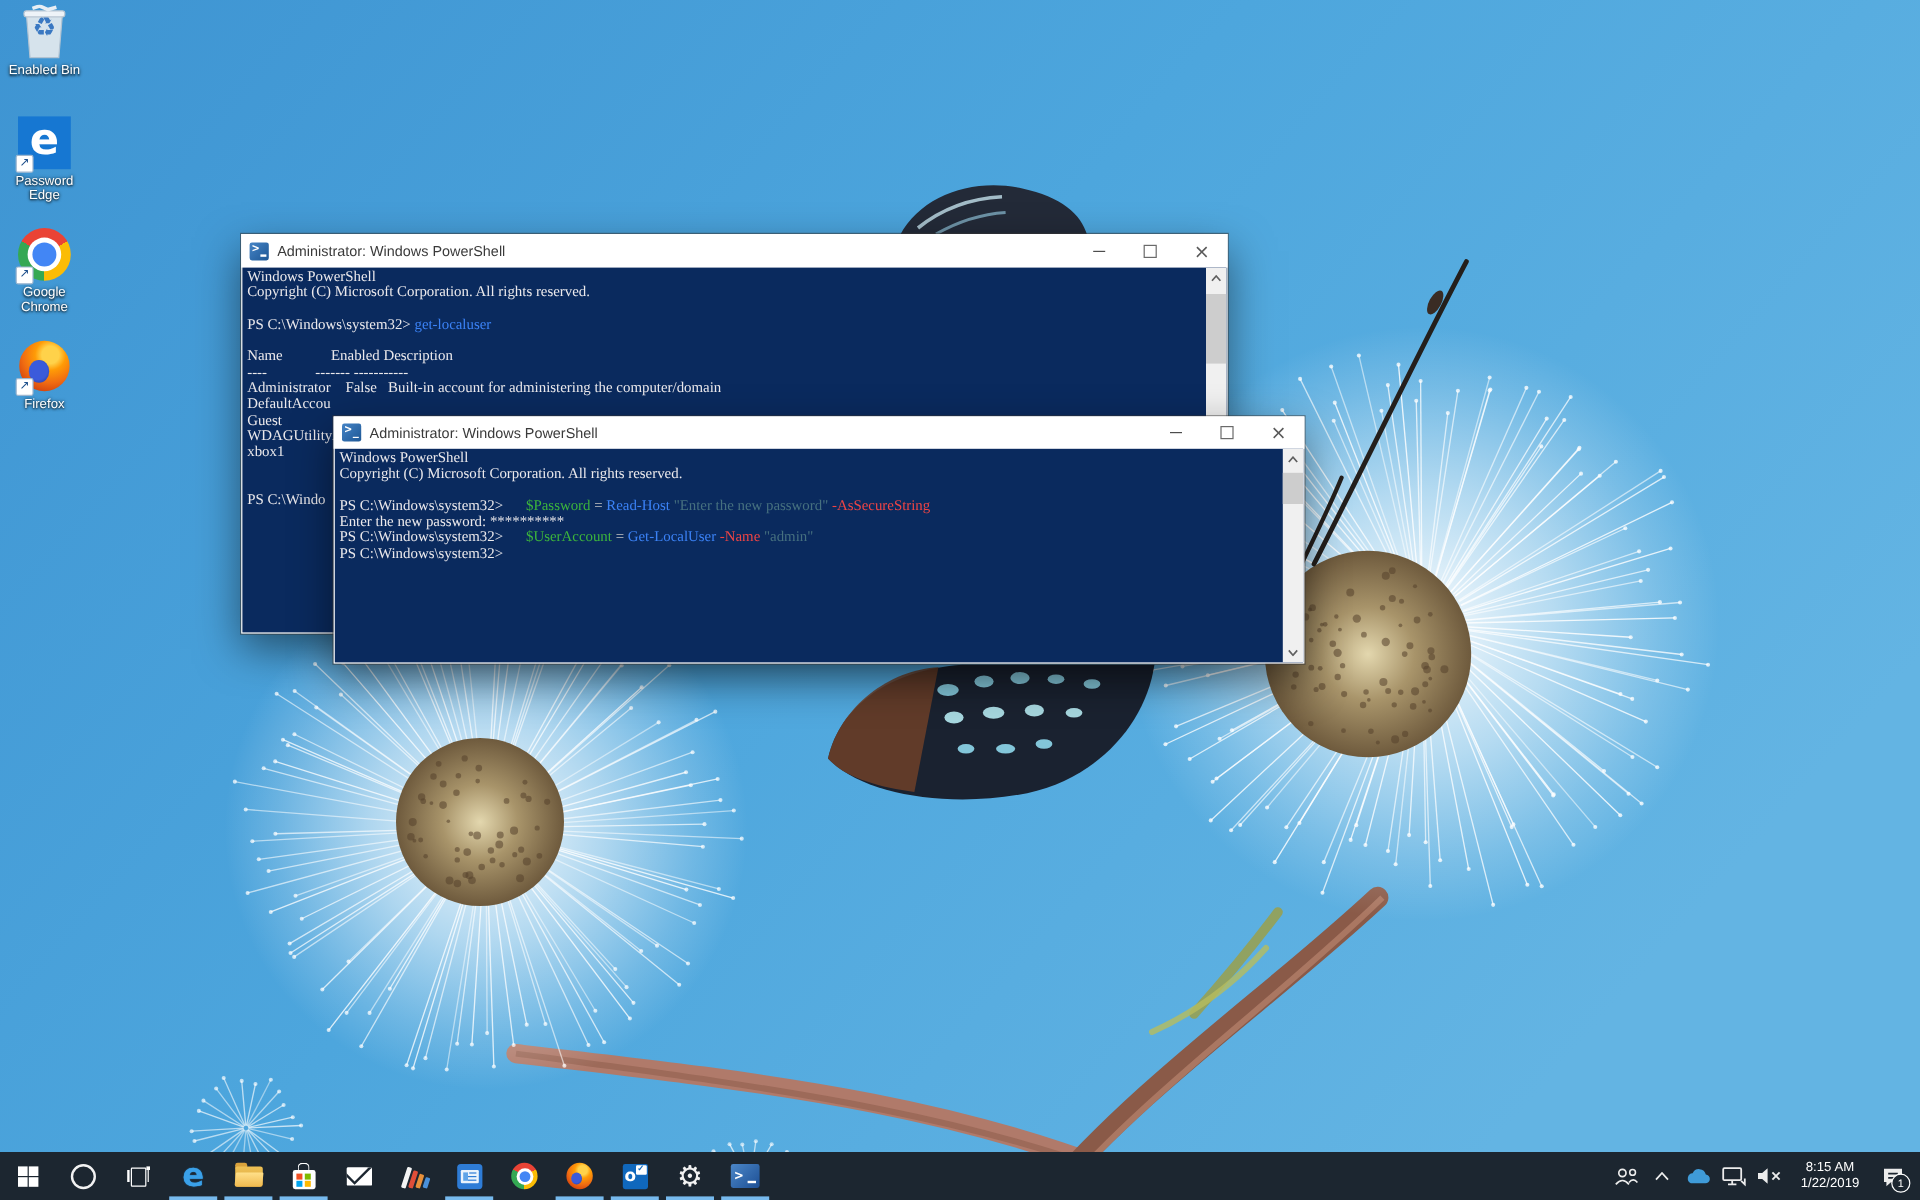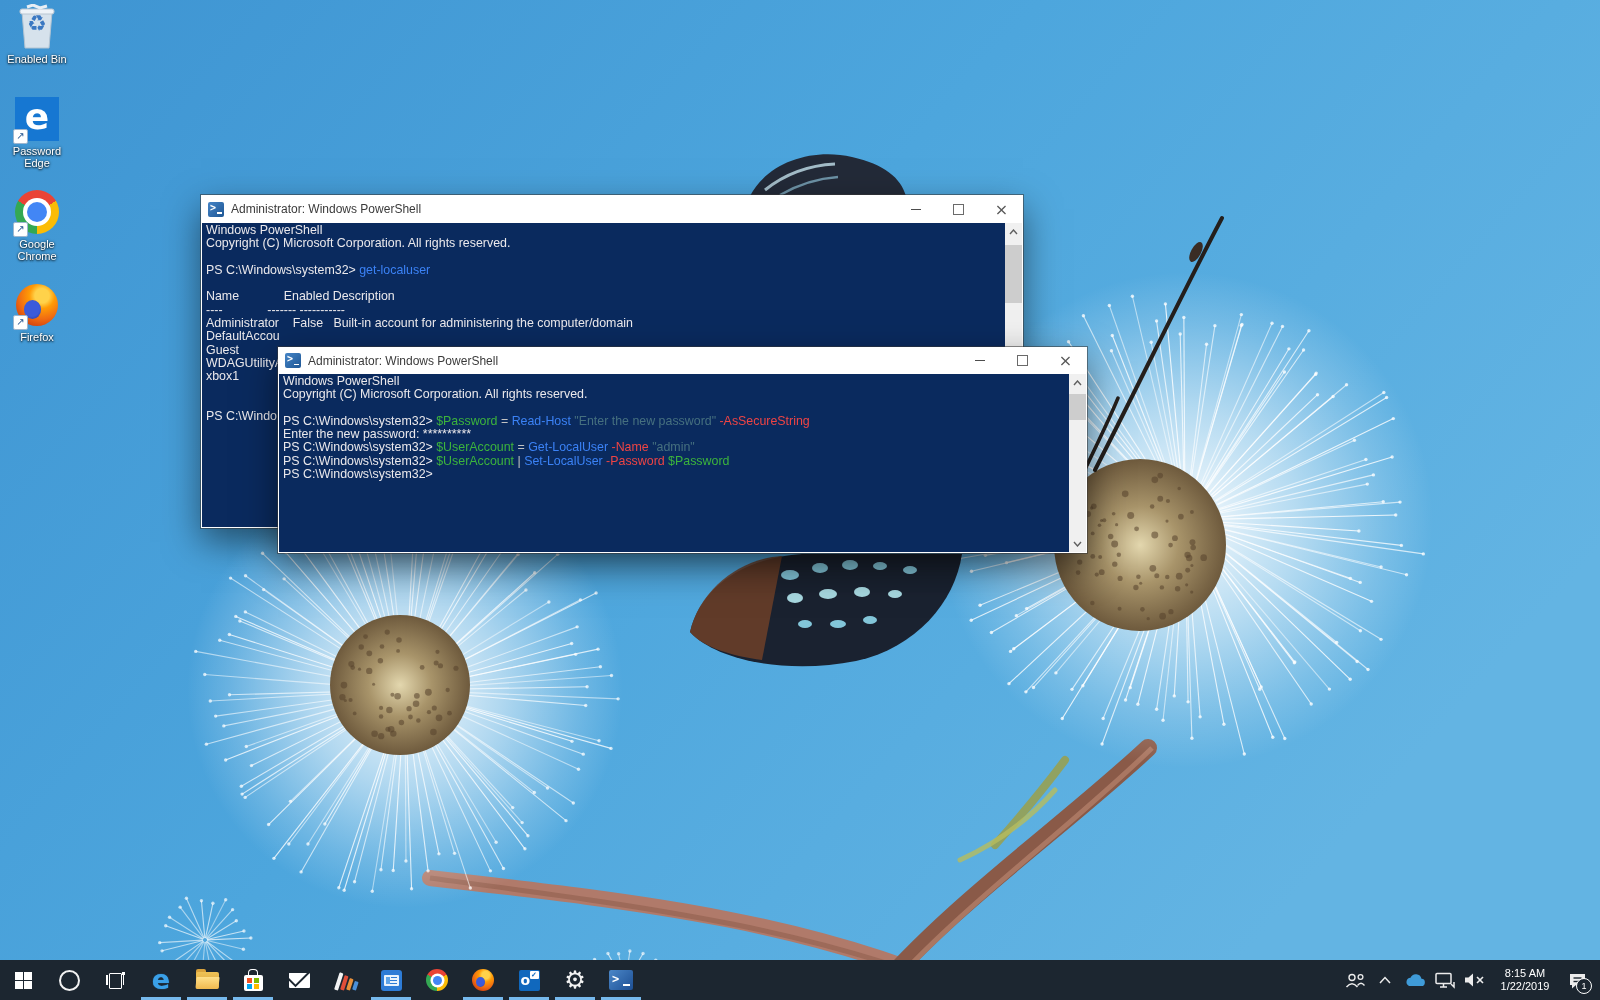--- a/index.html
+++ b/index.html
@@ -39,23 +39,23 @@
     font-family:"DejaVu Sans Mono",monospace;}
   .ps-ico b{position:absolute;right:2px;bottom:3px;width:5px;height:1.5px;background:#fff;}
   .titlebar .title{margin-left:7px;font-size:12px;color:#3a3a3a;flex:1 1 auto;white-space:nowrap;overflow:hidden;}
   .wbtns{display:flex;height:100%;flex:0 0 auto;}
   .wbtn{width:43px;height:100%;display:flex;align-items:center;justify-content:center;color:#4d4d4d;}
   .wbtn .bar{width:10px;height:1px;background:#4d4d4d;}
   .wbtn .box{width:9px;height:9px;border:1px solid #6a6a6a;background:transparent;}
   .wbtn.close{font-size:16px;font-family:"DejaVu Sans",sans-serif;color:#5a5a5a;}
   .console{position:absolute;left:1px;right:1px;bottom:1px;top:28px;background:#0a2a5e;overflow:hidden;}
   .clines{position:absolute;left:4px;top:1px;right:20px;
-    font-family:Liberation Sans, sans-serif;font-size:12.4px;line-height:13.3px;}
+    font-family:Liberation Serif, serif;font-size:12.4px;line-height:13.3px;}
   .cline{white-space:pre;min-height:13.3px;}
-  .c-fg{color:#ebe9ec;} .c-cmd{color:#3b82f6;} .c-var{color:#3cb43c;}
+  .c-fg{color:#ebe9ec;} .c-cmd{color:#3b82f6;} .c-var{color:#3cb43c;margin-left:16px;}
   .c-str{color:#46707f;} .c-param{color:#ef4444;margin-top:20px;} .c-op{color:#c2c2c2;}
   .scrollbar{position:absolute;top:0;right:0;bottom:0;width:17px;background:#f0f0f0;}
   .sb-arrow{position:absolute;left:0;width:17px;height:17px;display:flex;align-items:center;justify-content:center;}
   .sb-arrow svg{display:block;}
   .sb-up{top:0;} .sb-down{bottom:0;}
   .sb-thumb{position:absolute;left:0;width:17px;background:#cdcdcd;}
 
   
   .taskbar{position:absolute;left:0;right:0;bottom:0;height:40px;background:#1c2630;display:flex;z-index:20;}
   .tb-btn{width:46px;height:40px;display:flex;align-items:center;justify-content:center;position:relative;flex:0 0 auto;}
@@ -888,21 +888,20 @@
       </span>
     </div>
     <div class="console" style="top:27px">
       <div class="clines">
           <div class="cline"><span class="c-fg">Windows PowerShell</span></div>
           <div class="cline"><span class="c-fg">Copyright (C) Microsoft Corporation. All rights reserved.</span></div>
           <div class="cline">&nbsp;</div>
           <div class="cline"><span class="c-fg">PS C:\Windows\system32&gt; </span><span class="c-var">$Password</span><span class="c-op"> = </span><span class="c-cmd">Read-Host</span><span class="c-str"> "Enter the new password"</span><span class="c-param"> -AsSecureString</span></div>
           <div class="cline"><span class="c-fg">Enter the new password: **********</span></div>
           <div class="cline"><span class="c-fg">PS C:\Windows\system32&gt; </span><span class="c-var">$UserAccount</span><span class="c-op"> = </span><span class="c-cmd">Get-LocalUser</span><span class="c-param"> -Name</span><span class="c-str"> "admin"</span></div>
-          <div class="cline"><span class="c-fg">PS C:\Windows\system32&gt; </span><span class="c-var">$UserAccount</span><span class="c-op"> | </span><span class="c-cmd">Set-LocalUser</span><span class="c-param"> -Password</span><span class="c-fg"> </span><span class="c-var">$Password</span></div>
           <div class="cline"><span class="c-fg">PS C:\Windows\system32&gt;</span></div>
         </div>
       <div class="scrollbar">
         <span class="sb-arrow sb-up">
           <svg width="9" height="6">
               <polyline points="1,5 4.5,1 8,5" fill="none" stroke="#606060" stroke-width="1.4"></polyline>
             </svg>
         </span>
         <div class="sb-thumb" style="top:20px;height:26px"></div>
         <span class="sb-arrow sb-down">

